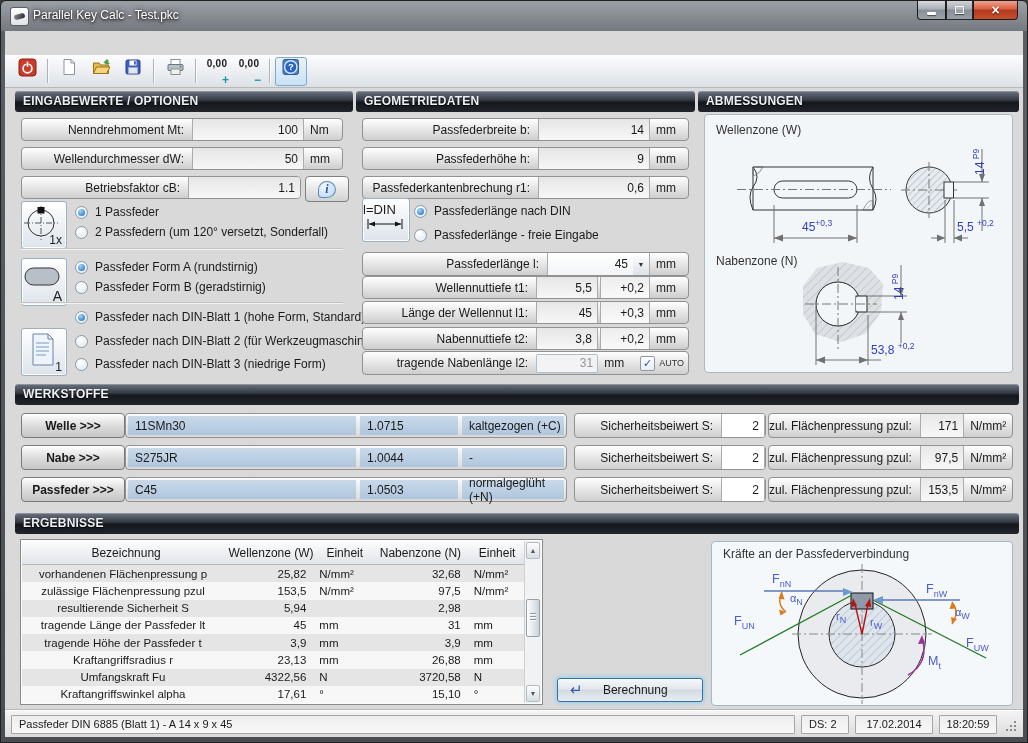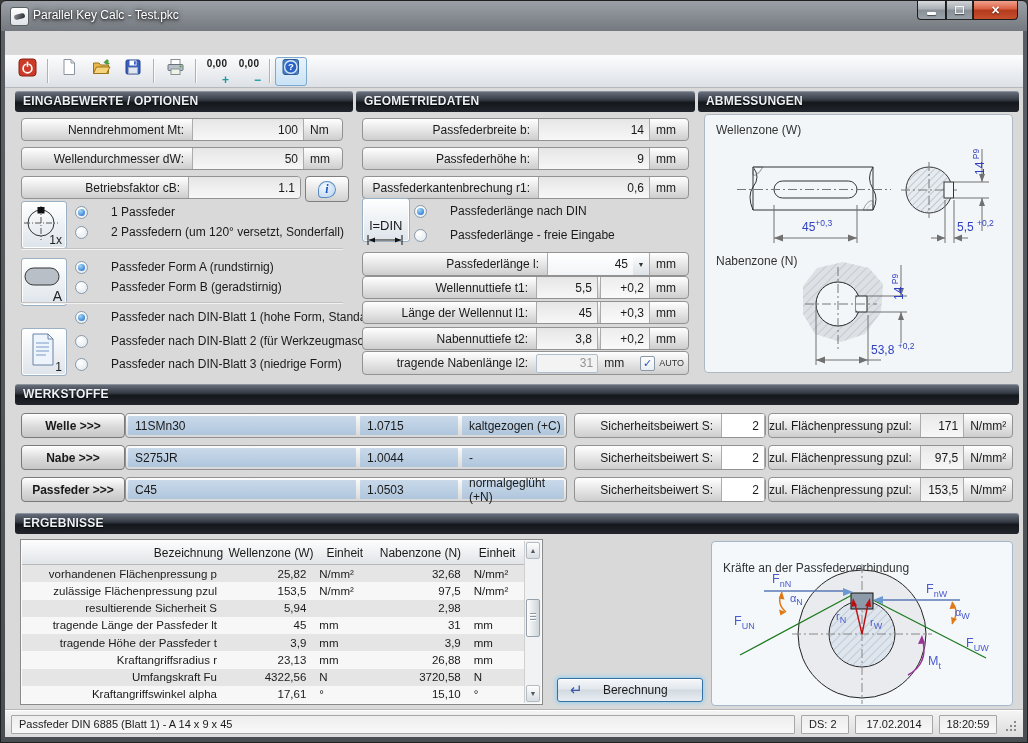--- a/index.html
+++ b/index.html
@@ -39,21 +39,21 @@
   .tval{width:62px;align-self:stretch;display:flex;align-items:center;justify-content:flex-end;padding-right:5px;background:linear-gradient(#e6e6e6,#f7f7f7);border-left:1px solid #ababab;border-right:1px solid #ababab;box-sizing:border-box}
   .tol{width:50px;align-self:stretch;display:flex;align-items:center;justify-content:flex-end;padding-right:5px;background:linear-gradient(#ededed,#fafafa);border-right:1px solid #ababab;box-sizing:border-box;margin-left:2px;border-left:1px solid #ababab}
   .punit{width:32px;padding-left:6px;text-align:left;white-space:nowrap}
   .ddbtn{width:17px;align-self:stretch;background:linear-gradient(#fff,#dde2e7);border-right:1px solid #ababab;display:flex;align-items:center;justify-content:center;font-size:7px;color:#333;box-sizing:border-box}
   .dfield{width:62px;height:19px;background:#f3f3f3;border:1px solid #aebecd;color:#939393;display:flex;align-items:center;justify-content:flex-end;padding-right:4px;box-sizing:border-box;border-radius:2px}
   .cb{width:13px;height:13px;border:1px solid #8a9aa8;background:linear-gradient(#fff,#e9edf1);display:flex;align-items:center;justify-content:center;font-size:11px;color:#2356c8;border-radius:2px;margin:0 4px 0 10px}
   .autolab{font-size:9px;color:#333;padding-right:4px}
   .ibtn{position:absolute;width:42px;height:24px;border:1px solid #7f7f7f;border-radius:4px;background:linear-gradient(#fff,#d2d2d2);display:flex;align-items:center;justify-content:center;box-shadow:inset 0 1px 0 #fff}
   .ibub{width:16px;height:15px;border-radius:50% 50% 50% 4px;background:radial-gradient(circle at 35% 30%,#f2f8fe,#b8d4ef);border:1px solid #5a8cc0;color:#1a56c4;font-family:"Liberation Serif",serif;font-style:italic;font-weight:bold;font-size:12px;display:flex;align-items:center;justify-content:center}
   
-  .ritem{position:absolute;display:flex;align-items:center;gap:23px;height:16px;white-space:nowrap}
+  .ritem{position:absolute;display:flex;align-items:center;gap:7px;height:16px;white-space:nowrap}
   .radio{width:13px;height:13px;border-radius:50%;border:1px solid #8a9aa8;background:radial-gradient(circle at 35% 30%,#fff,#dfe6ec);box-sizing:border-box;flex:none}
   .radio.sel::after{content:"";display:block;width:7px;height:7px;margin:2px;border-radius:50%;background:radial-gradient(circle at 35% 30%,#9fd8f4,#1b66c9)}
   .ibox{position:absolute;border:1px solid #9ab0c4;border-radius:3px;background:linear-gradient(#ffffff,#dde4ea);box-shadow:inset 0 0 0 1px #fff}
   .ibox-lab{position:absolute;right:4px;bottom:1px;font-size:12px;color:#222}
   .ibox-lab.big{font-size:14px}
   .hsep{position:absolute;height:0;border-top:1px solid #c2c2c2;border-bottom:1px solid #f2f2f2}
   
   .abox{position:absolute;background:#f3f6f9;border:1px solid #aeb8c2;border-radius:4px;box-sizing:border-box}
   .zlab{position:absolute;color:#333}
   .dim{position:absolute;color:#2f3fc0;white-space:nowrap;font-size:12px}
@@ -68,38 +68,38 @@
   .pval{width:50px;align-self:stretch;display:flex;align-items:center;justify-content:flex-end;padding-right:5px;background:linear-gradient(#e9e9e9,#f7f7f7);border-left:1px solid #ababab;border-right:1px solid #ababab;box-sizing:border-box}
   .wunit{width:48px;padding-left:6px}
   
   .rtable{position:absolute;background:#fbfbfb;border:1px solid #8a8a8a;box-sizing:border-box}
   .thead{position:absolute;top:1px;left:1px;right:18px;height:24px;display:flex;align-items:center;background:linear-gradient(#fdfdfd,#e1e4e8);border-bottom:1px solid #b8b8b8;box-sizing:border-box}
   .th{box-sizing:border-box;white-space:nowrap;overflow:hidden}
   .tbody{position:absolute;top:25px;left:1px;right:18px;bottom:1px;display:flex;flex-direction:column}
   .trow{flex:1;display:flex;align-items:center;font-size:11.5px}
   .trow.odd{background:#e5e5e5}
   .trow.even{background:#f7f7f7}
-  .c0{width:202px;padding-left:7px;text-align:right}
+  .c0{width:202px;padding-left:7px;text-align:center}
   .c1{width:96px;padding-right:8px;text-align:right}
   .c2{width:52px;padding-left:5px;text-align:left}
   .c3{width:100px;padding-right:8px;text-align:right}
   .c4{width:54px;padding-left:5px;text-align:left}
   .th.c0{padding-left:7px}.th.c1,.th.c3{text-align:center;padding:0}.th.c2,.th.c4{text-align:center;padding:0}
   .vsb{position:absolute;top:1px;right:1px;bottom:1px;width:17px;background:#f1f2f4;border-left:1px solid #cfcfcf;box-sizing:border-box}
   .vsb .arr{position:absolute;left:1px;right:1px;height:15px;background:linear-gradient(#fdfdfd,#d9dee3);border:1px solid #b3bbc3;border-radius:2px;font-size:7px;color:#50585f;display:flex;align-items:center;justify-content:center}
   .vsb .up{top:1px}.vsb .dn{bottom:1px}
   .vsb .thumb{position:absolute;left:1px;right:1px;top:58px;height:36px;background:linear-gradient(90deg,#fdfdfd,#ccd4da);border:1px solid #95a0aa;border-radius:2px}
   .thumb i{display:block;height:1px;background:#8b97a2;margin:2px 3px 0;box-shadow:0 1px 0 #fff}
   .thumb i:first-child{margin-top:13px}
   
   .calcbtn{position:absolute;display:flex;align-items:center;height:24px;border:1px solid #3570a0;border-radius:3px;background:linear-gradient(#f6f8fa,#e2e7ec 45%,#d2dae1 50%,#e8edf2);box-shadow:0 0 4px 1px #8fd0f4,inset 0 1px 0 #fff;box-sizing:border-box}
   .calcbtn .ret{color:#3a57a8;font-size:15px;margin:0 16px 0 12px}
   .calcbtn .lbl{flex:1;text-align:center;padding-right:30px}
   .dpanel{position:absolute;background:#f4f8fb;border:1px solid #a3b8ca;border-radius:4px;box-sizing:border-box;overflow:hidden}
-  .dtitle{position:absolute;left:11px;top:19px;color:#333}
+  .dtitle{position:absolute;left:11px;top:5px;color:#333}
   .flab{position:absolute;color:#4a5acf;font-size:12.5px;white-space:nowrap}
   .flab sub{font-size:9px}
   
   .statusbar{position:absolute;left:0;right:0;bottom:0;height:27px;background:linear-gradient(#f4f4f4,#dcdcdc);border-top:1px solid #fff;box-shadow:0 -1px 0 #b8b8b8;display:flex;align-items:center;gap:6px;padding:0 6px;box-sizing:border-box}
   .sfield{height:19px;border:1px solid #a6a6a6;background:linear-gradient(#eee,#f8f8f8);display:flex;align-items:center;padding:0 7px;font-size:11px;box-sizing:border-box;white-space:nowrap;border-radius:1px}
   .sfield.main{flex:1}
   .grip{position:relative;width:14px;height:16px}
   .grip::after{content:"";position:absolute;right:1px;bottom:1px;width:2px;height:2px;background:#8a8a8a;box-shadow:-4px 0 0 #8a8a8a,-8px 0 0 #8a8a8a,0 -4px 0 #8a8a8a,-4px -4px 0 #8a8a8a,0 -8px 0 #8a8a8a}
 </style>
 </head>
@@ -285,21 +285,21 @@
           <span class="pinput">9</span>
           <span class="punit">mm</span>
         </div>
         <div class="pill" style="left:6px;top:85px;width:327px">
           <span class="plabel">Passfederkantenbrechung r1:</span>
           <span class="pinput">0,6</span>
           <span class="punit">mm</span>
         </div>
 
         <div class="ibox" style="left:6px;top:107px;width:46px;height:42px">
-          <div style="text-align:center;font-size:13px;padding-top:19px">l=DIN</div>
+          <div style="font-size:13px;padding-top:3px">l=DIN</div>
           <svg width="44" height="14" viewBox="0 0 44 14">
             <line x1="5" y1="2" x2="5" y2="12" stroke="#111"></line>
               <line x1="39" y1="2" x2="39" y2="12" stroke="#111"></line>
             <line x1="6" y1="7" x2="38" y2="7" stroke="#111"></line>
             <path d="M6 7l6-2.6v5.2z" fill="#111"></path>
               <path d="M38 7l-6-2.6v5.2z" fill="#111"></path>
           </svg>
         </div>
         <div class="ritem" style="left:58px;top:112px">
           <span class="radio sel"></span>

